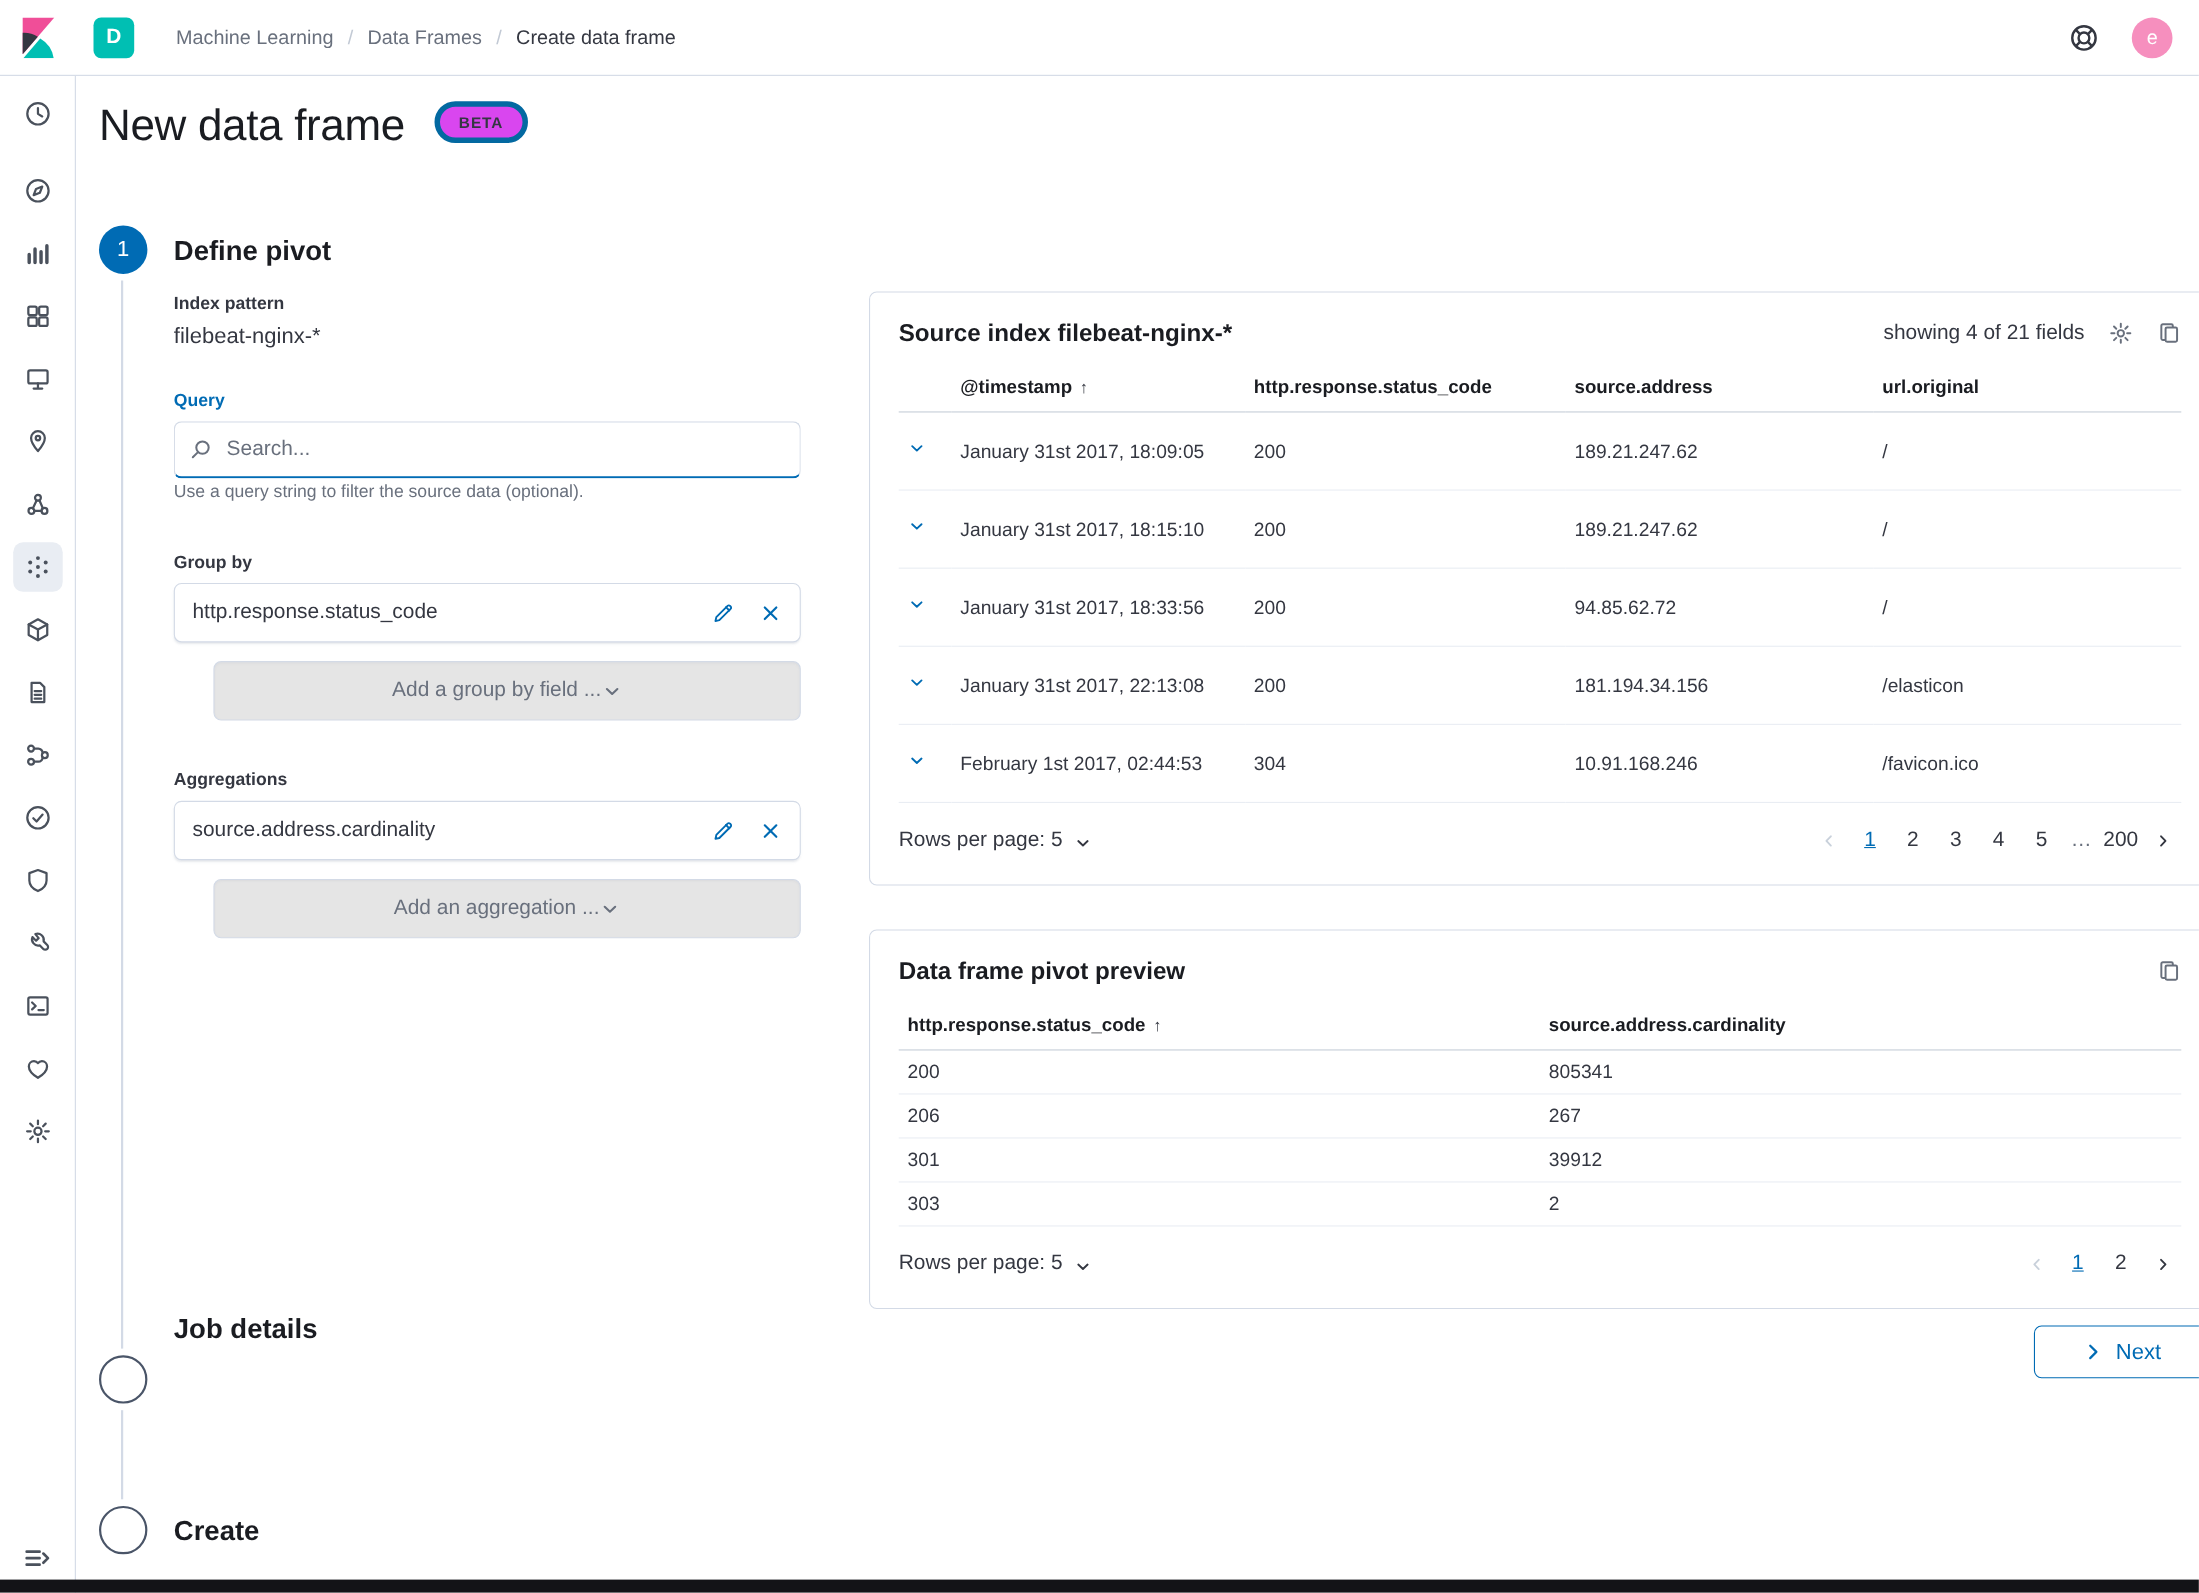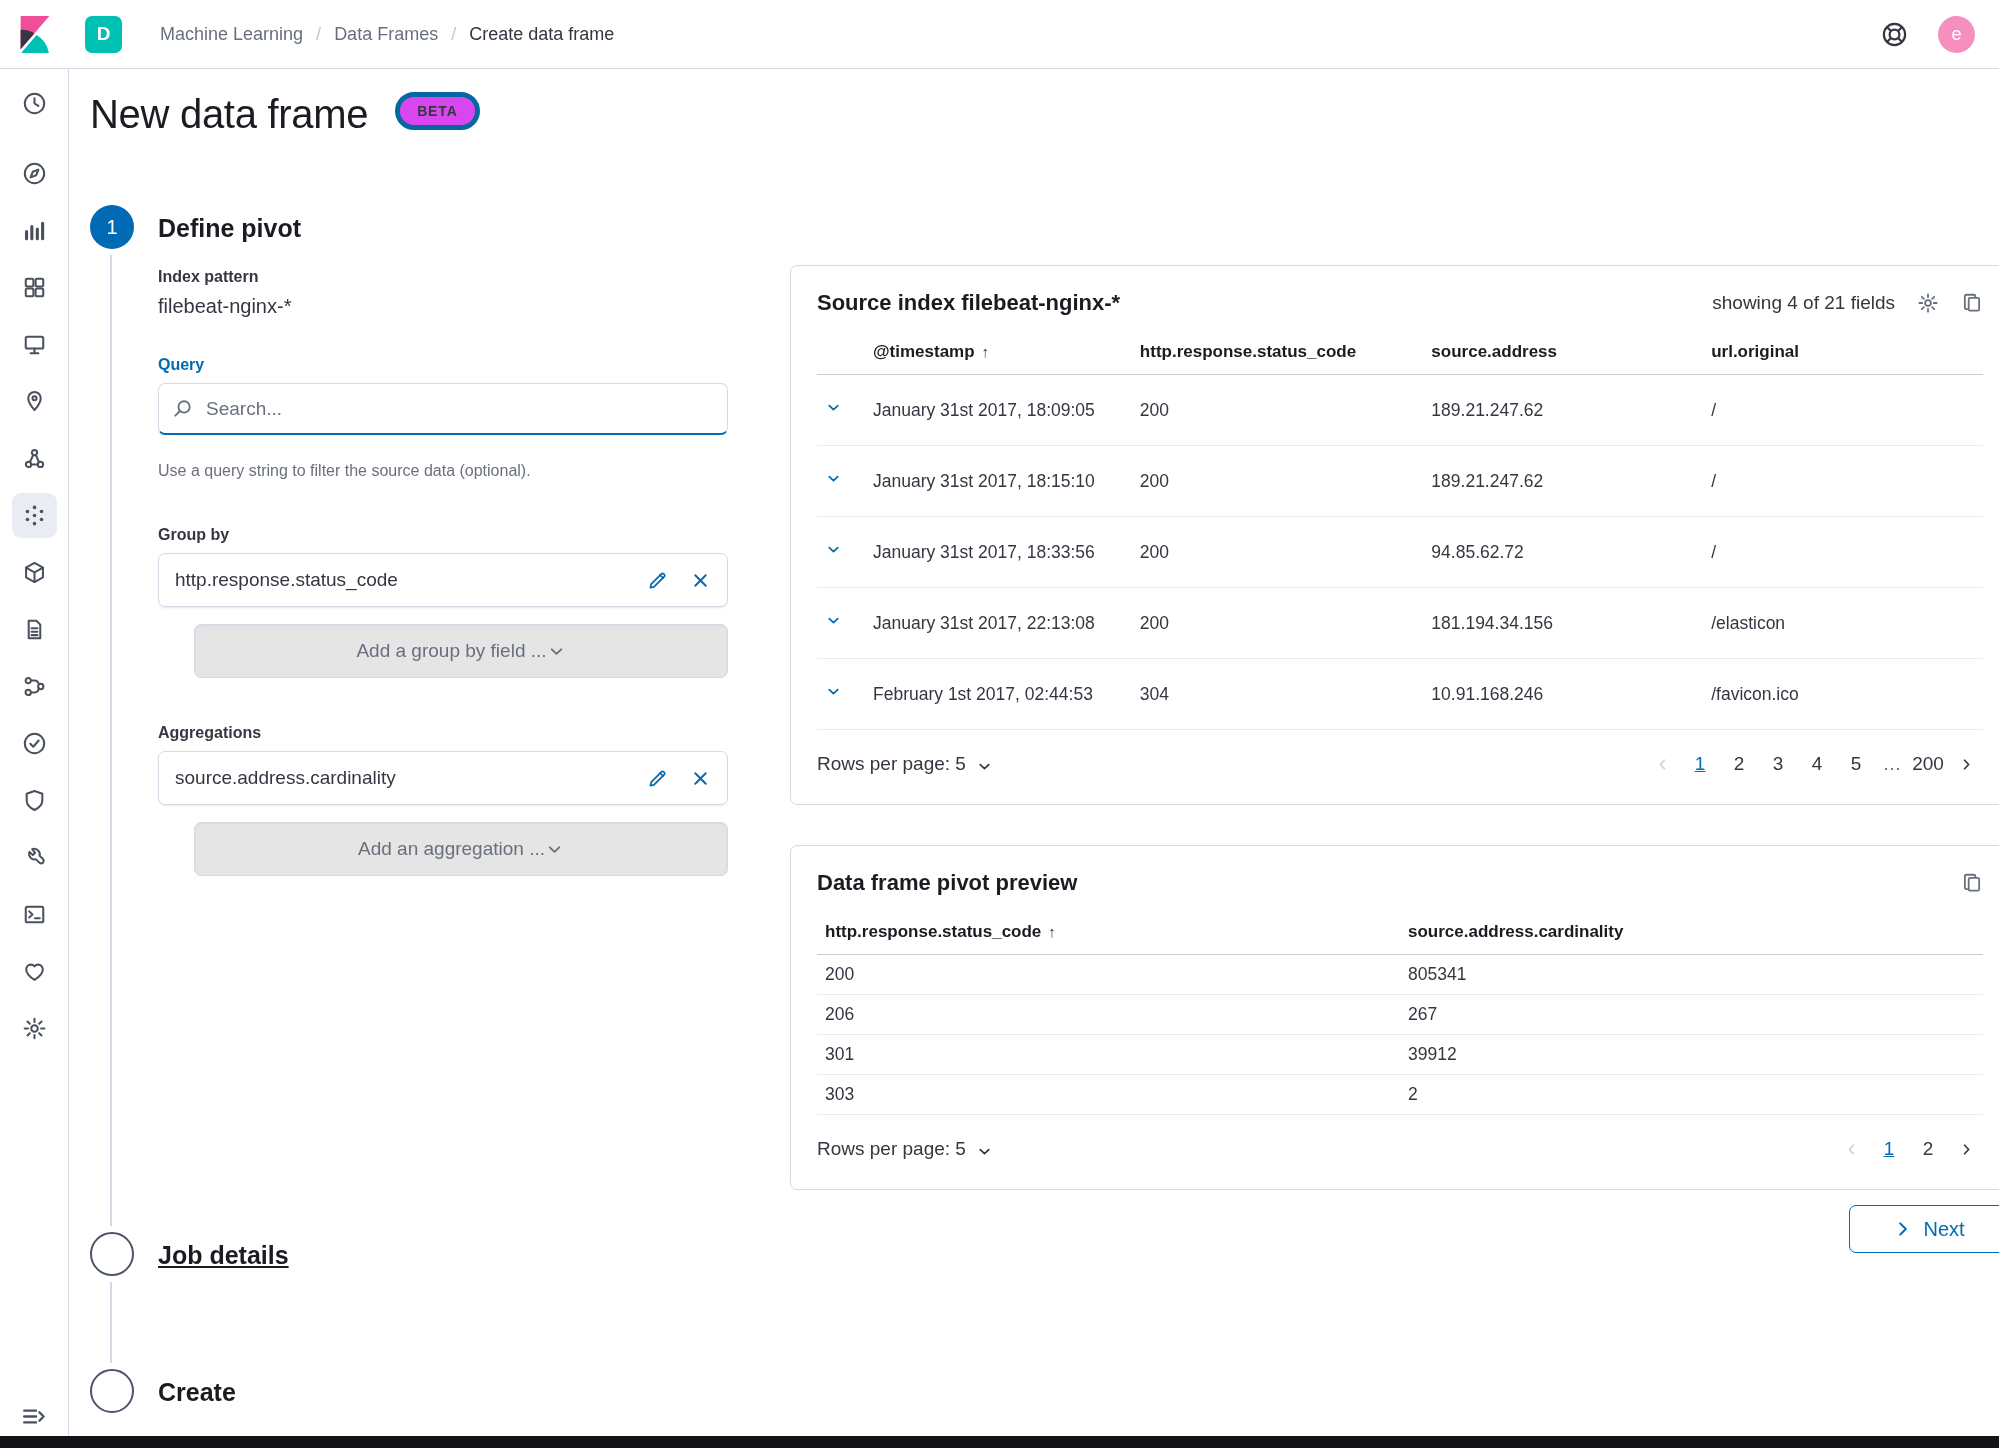--- a/index.html
+++ b/index.html
@@ -54,29 +54,29 @@
   #step-line-2 { top:1282px; height:81px; }
   .step-circle { position:absolute; width:44px; height:44px; border-radius:50%; display:flex; align-items:center;
                  justify-content:center; font-size:20px; font-weight:500; background:#fff; z-index:2; }
   .step-circle.active { background:#006BB4; color:#fff; }
   .step-circle.incomplete { border:2px solid #4a5568; }
   #step1-circle { left:90px; top:205px; }
   #step2-circle { left:90px; top:1232px; }
   #step3-circle { left:90px; top:1369px; }
   .step-title { position:absolute; left:158px; font-size:25px; font-weight:600; color:#1a1c21; }
   #step1-title { top:214px; }
-  #step2-title { top:1241px;text-decoration:underline; }
+  #step2-title { top:1194px; }
   #step3-title { top:1378px; }
 
   
   .form-col { position:absolute; left:158px; top:268px; width:570px; }
   .form-label { font-size:16px; font-weight:600; color:#343741; margin-bottom:9px; }
   .form-label.focused { color:#006BB4; }
   .index-pattern-value { font-size:20px; color:#343741; margin-bottom:38px; }
-  .search-wrap { position:relative; margin-bottom:27px; }
+  .search-wrap { position:relative; margin-bottom:4px; }
   .search-input { width:100%; height:52px; border:1px solid #D3DAE6; border-bottom:2px solid #006BB4;
                   border-radius:7px; padding:0 14px 0 47px; font-size:19px; color:#343741; outline:none;
                   font-family:inherit; background:#fff; }
   .search-input::placeholder { color:#69707D; }
   .search-icon { position:absolute; left:14px; top:15px; width:21px; height:21px; color:#69707D; }
   .search-icon svg { width:21px; height:21px; }
   .help-text { font-size:16px; color:#69707D; }
   .section-gap { margin-top:46px; }
   .field-item { height:54px; border:1px solid #D3DAE6; border-radius:7px; background:#fff;
                 display:flex; align-items:center; justify-content:space-between; padding:0 16px;

